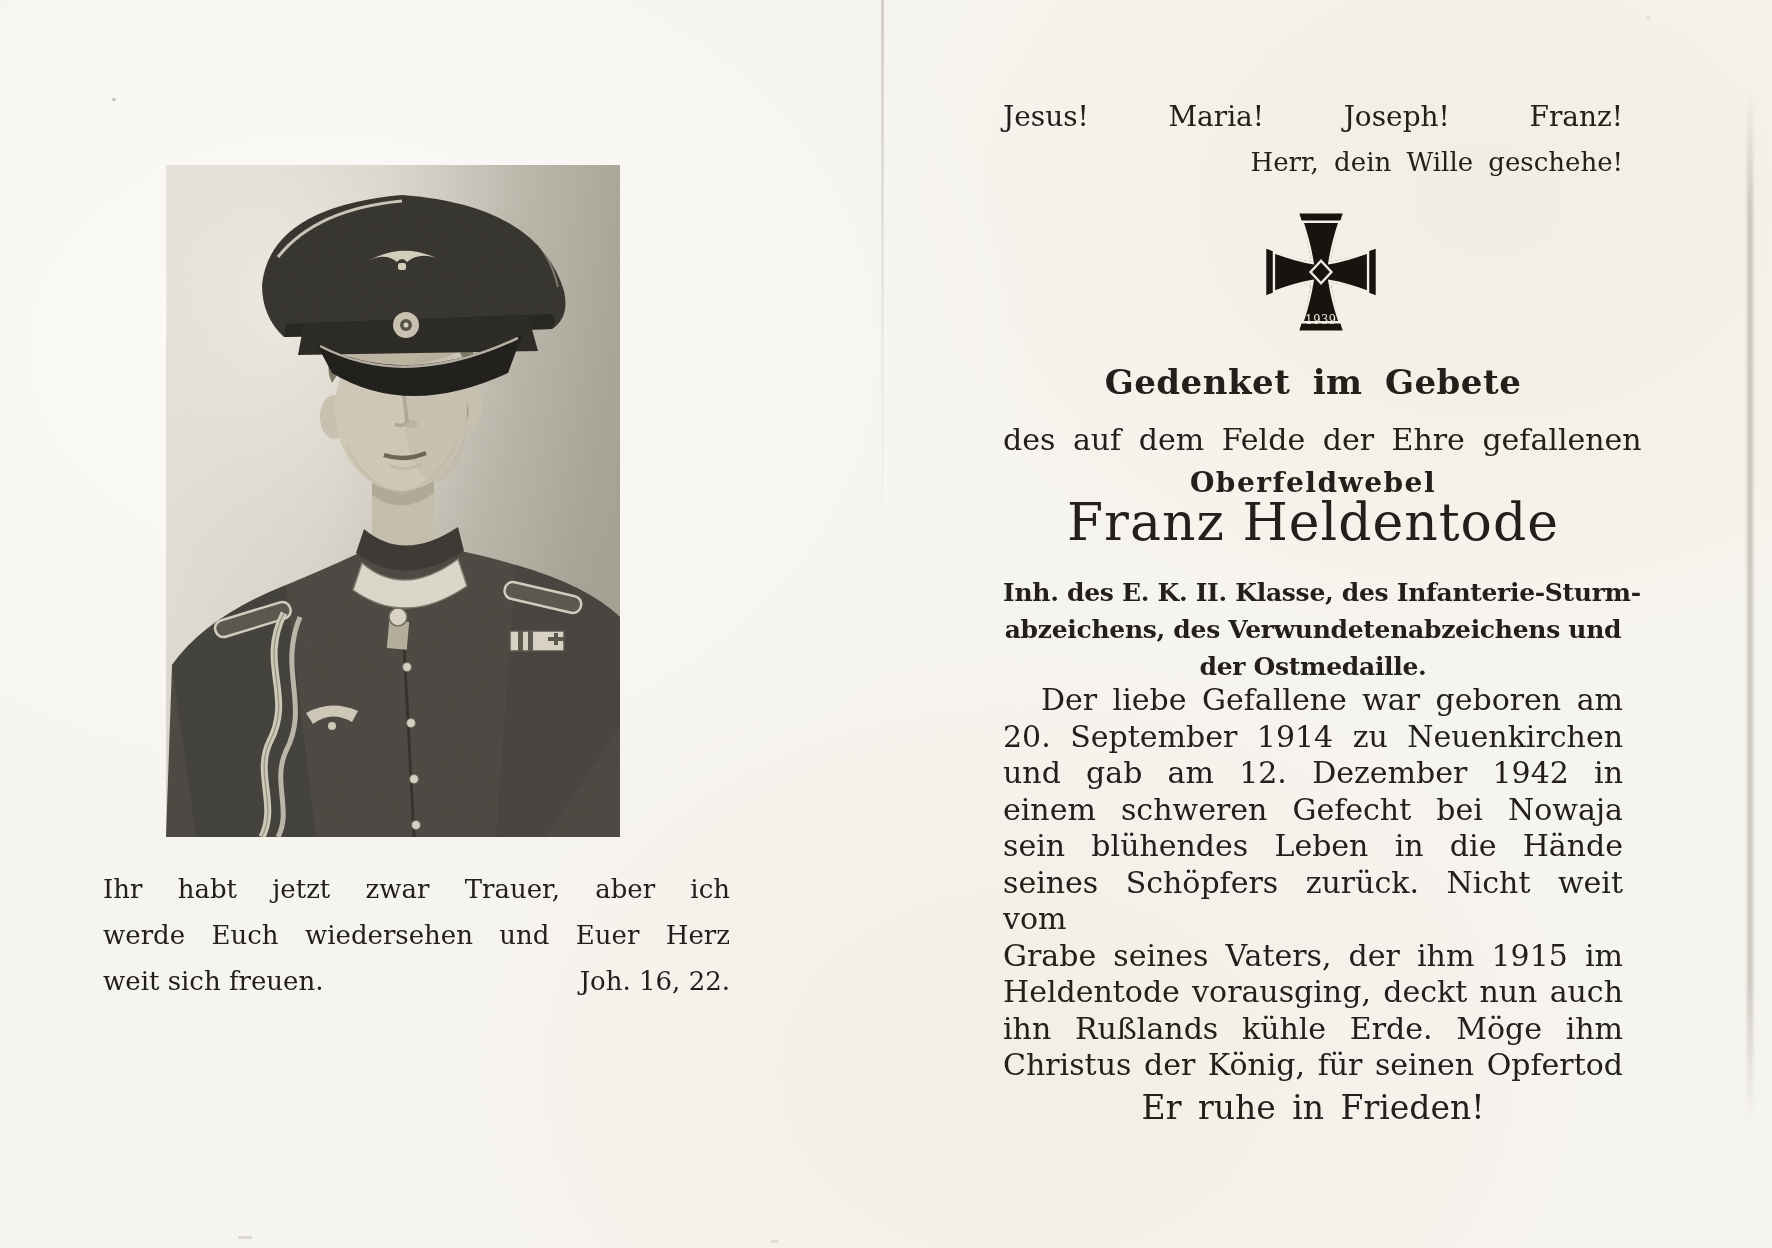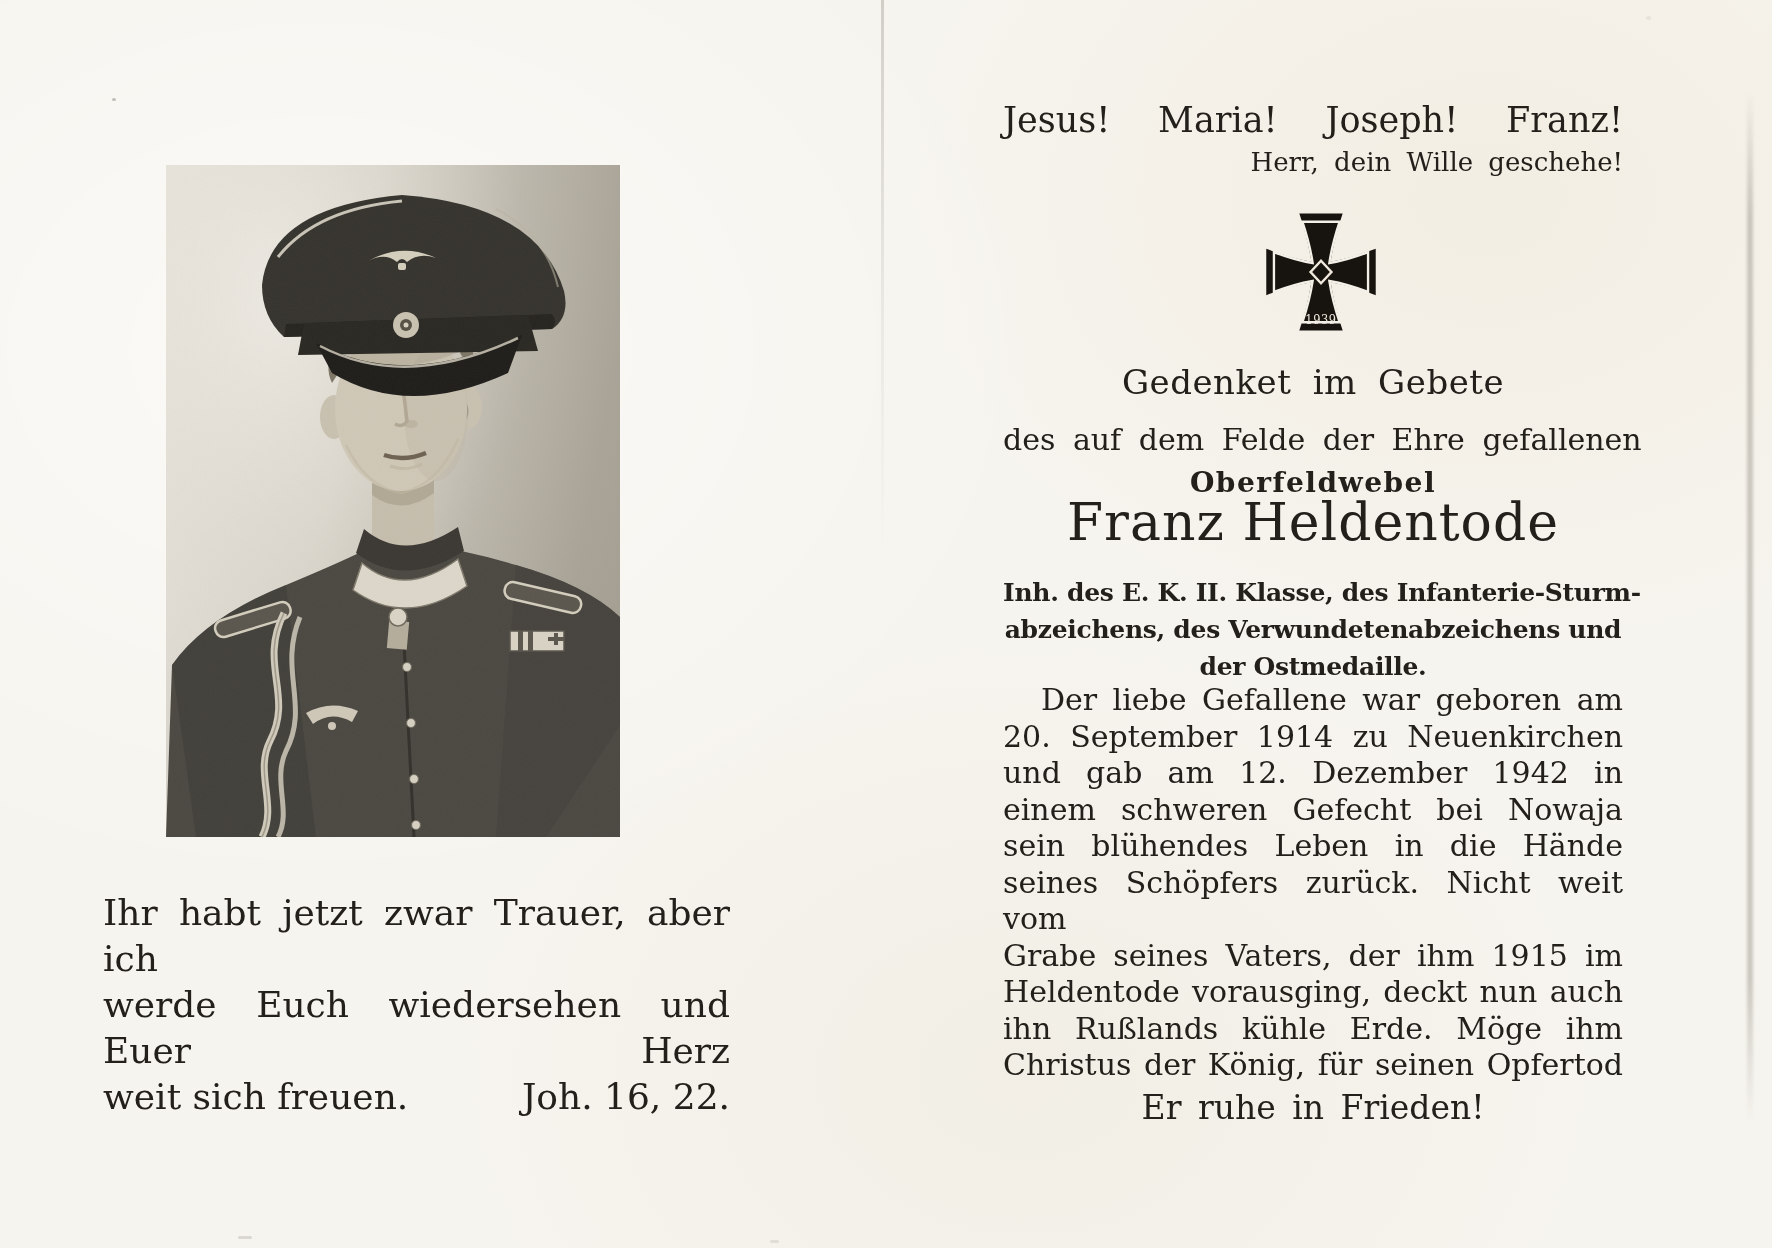--- a/index.html
+++ b/index.html
@@ -27,36 +27,36 @@
   }
   .speck{position:absolute;background:rgba(90,85,75,.35);border-radius:50%;}
   .speck.s1{left:112px;top:98px;width:4px;height:3px;}
   .speck.s2{left:238px;top:1236px;width:14px;height:3px;border-radius:2px;opacity:.5;}
   .speck.s3{left:770px;top:1240px;width:9px;height:3px;border-radius:2px;opacity:.35;}
   .speck.s4{left:1646px;top:16px;width:5px;height:4px;opacity:.25;}
 
   
   .photo{position:absolute;left:166px;top:165px;width:454px;height:672px;}
   .photo svg{display:block;width:100%;height:100%;}
-  .quote{position:absolute;left:103px;top:890px;width:627px;font-size:36px;line-height:46px;}
+  .quote{position:absolute;left:103px;top:866px;width:627px;font-size:26px;line-height:46px;}
   .quote-line{text-align:justify;text-align-last:justify;word-spacing:6px;white-space:nowrap;text-align-last:justify;}
   .quote-line.jl{white-space:normal;}
   .quote-last{display:flex;justify-content:space-between;}
 
   
   .rp{position:absolute;left:1003px;width:620px;}
   .center{text-align:center;}
 
-  .invocation{top:100px;display:flex;justify-content:space-between;font-size:35px;}
+  .invocation{top:100px;display:flex;justify-content:space-between;font-size:28px;}
   .will-line{top:147px;text-align:right;font-size:26px;word-spacing:7px;}
 
   .cross-wrap{position:absolute;left:1264px;top:211px;width:114px;height:122px;}
   .cross-wrap svg{display:block;width:100%;height:100%;}
 
-  .heading{top:362px;font-size:34px;font-weight:normal;word-spacing:10px;letter-spacing:.5px;}
+  .heading{top:362px;font-size:34px;font-weight:bold;word-spacing:10px;letter-spacing:.5px;}
   .subheading{top:422px;font-size:30px;word-spacing:8px;white-space:nowrap;}
   .rank{top:466px;font-size:28px;font-weight:bold;letter-spacing:1.5px;}
   .name{top:492px;font-size:52px;letter-spacing:1px;}
   .honors{top:574px;font-size:25px;font-weight:bold;line-height:37px;letter-spacing:-.3px;}
   .honors div{white-space:nowrap;}
 
   .obituary{top:682px;font-size:30px;line-height:36.5px;}
   .obit-line{text-align:justify;text-align-last:justify;}
   .obit-line:first-child{text-indent:38px;}
 

